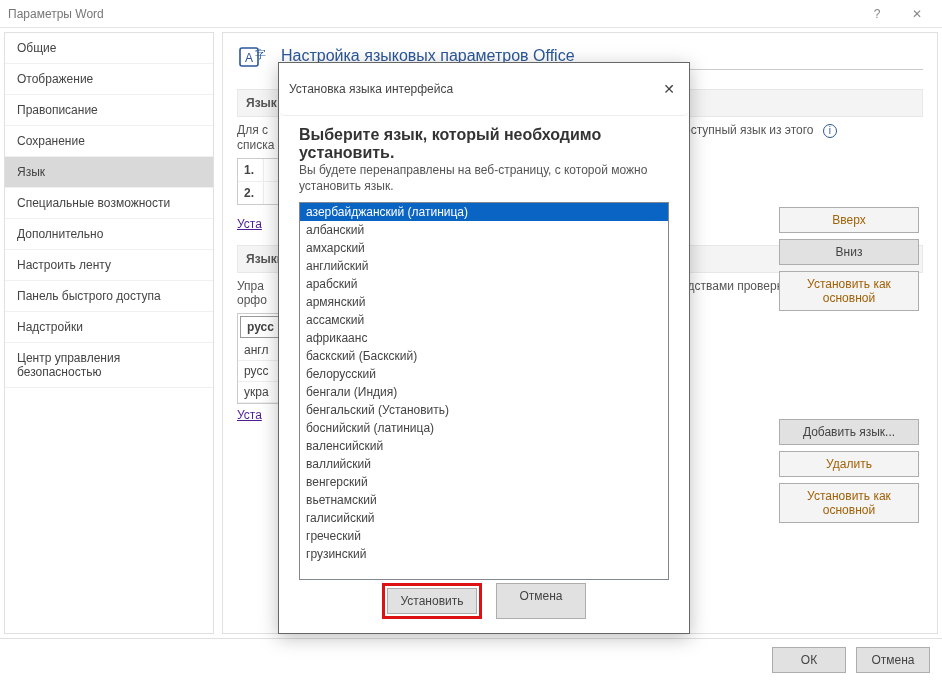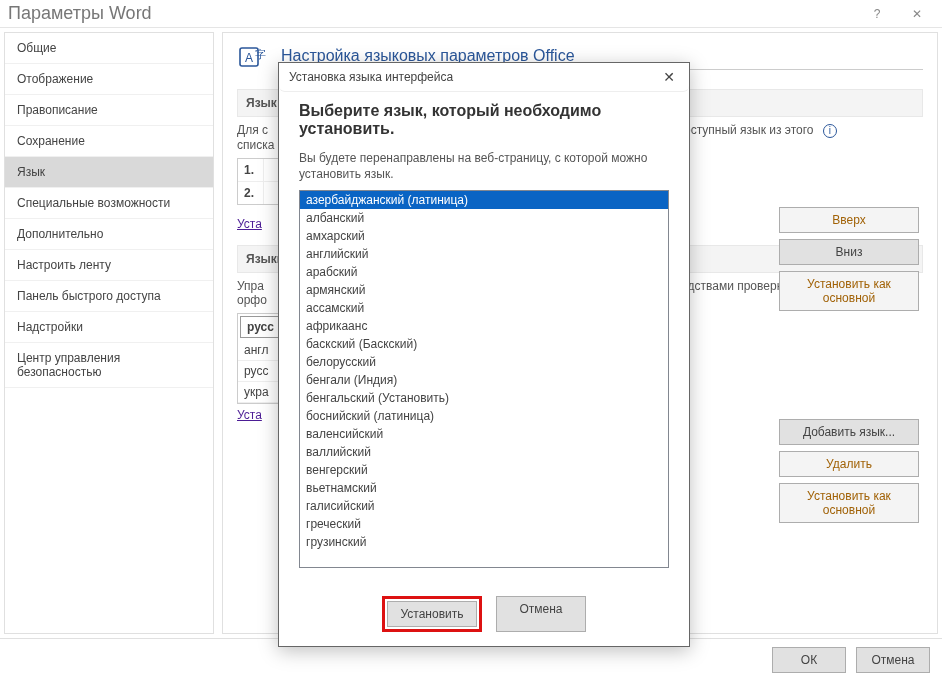--- a/index.html
+++ b/index.html
@@ -15,21 +15,21 @@
     position: relative;
   }
   .titlebar {
     display: flex;
     align-items: center;
     height: 28px;
     padding: 0 8px;
     color: #777;
     border-bottom: 1px solid #e5e5e5;
   }
-  .titlebar .title { flex: 1; font-size: 18px; }
+  .titlebar .title { flex: 1; font-size: 12px; }
   .titlebar .controls { display: flex; gap: 6px; }
   .titlebar .ctl { width: 34px; text-align: center; color: #888; }
   .main-area {
     display: flex;
     height: calc(100% - 28px - 42px);
     padding: 4px;
   }
   .sidebar {
     width: 210px;
     border: 1px solid #e0e0e0;
@@ -186,35 +186,35 @@
     top: 62px;
     width: 412px;
     background: #fff;
     border: 1px solid #666;
     box-shadow: 0 4px 18px rgba(0,0,0,.25);
     z-index: 50;
   }
   .modal-title {
     display: flex;
     align-items: center;
-    padding: 6px 10px;
+    padding: 18px 10px;
     font-size: 12px;
     border-bottom: 1px solid #eee;
     border-radius: 6px;
   }
   .modal-title .t { flex: 1; }
   .modal-title .x { cursor: pointer; font-size: 14px; padding: 0 4px; }
   .modal-body {
     padding: 10px 20px 14px 20px;
   }
   .modal-heading {
     font-size: 16px;
     font-weight: bold;
     color: #333;
-    margin-bottom: 12px;
+    margin-bottom: 0;
   }
   .modal-sub { color: #555; margin-bottom: 8px; line-height: 1.35; }
   .lang-listbox {
     border: 1px solid #828790;
     height: 378px;
     overflow-y: scroll;
     font-size: 12px;
     position: relative;
   }
   .lang-listbox .opt {
@@ -222,21 +222,21 @@
     cursor: pointer;
   }
   .lang-listbox .opt.selected {
     background: #0a64c4;
     color: #fff;
   }
   .modal-footer {
     display: flex;
     justify-content: center;
     gap: 14px;
-    margin-top: 28px;
+    margin-top: 3px;
   }
   .modal-footer .btn { width: 90px; }
   .redbox {
     border: 3px solid #d11;
     padding: 2px;
   }
   ::-webkit-scrollbar { width: 16px; background: #f0f0f0; }
   ::-webkit-scrollbar-thumb { background: #c1c1c1; }
   ::-webkit-scrollbar-button { background: #f0f0f0; height: 16px; }
 </style>

